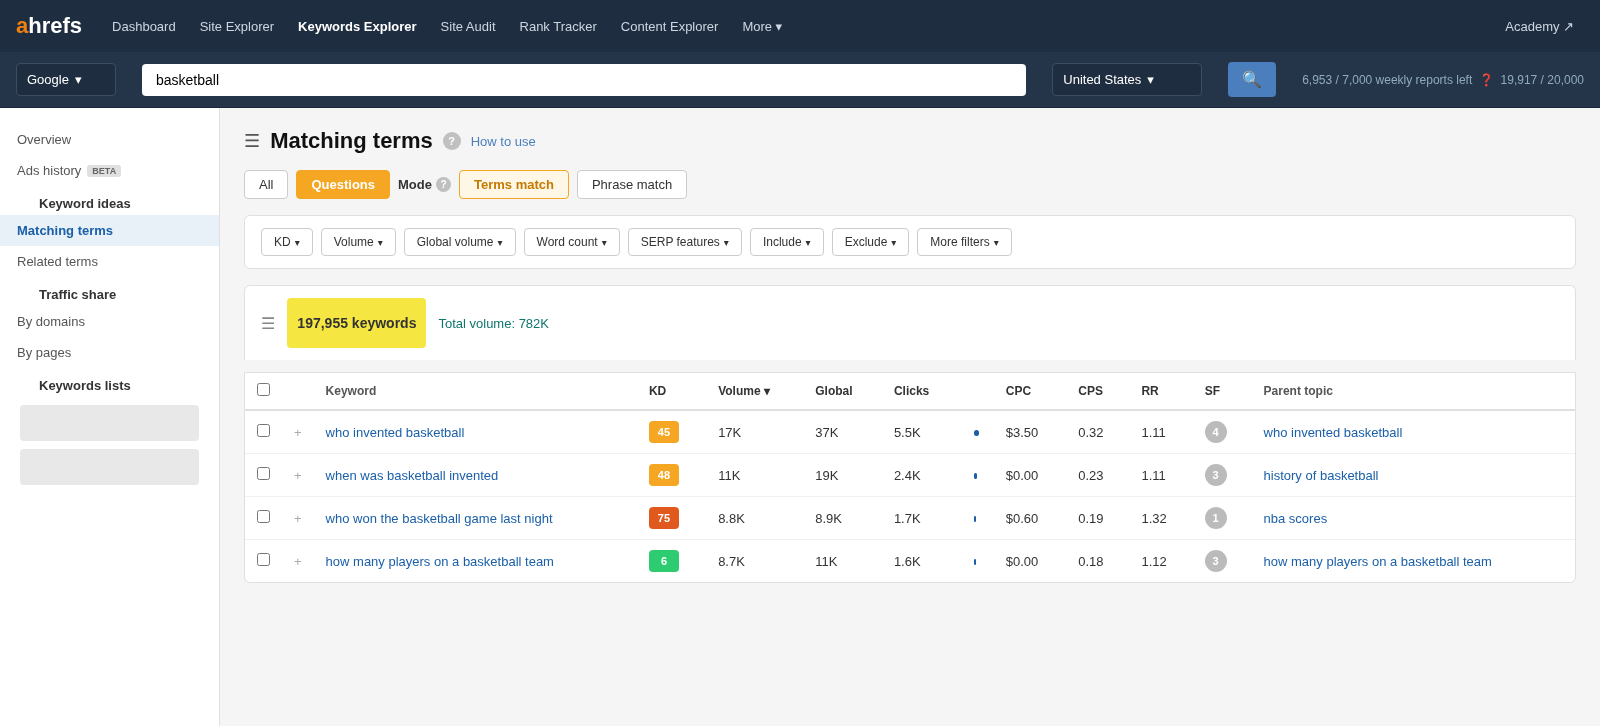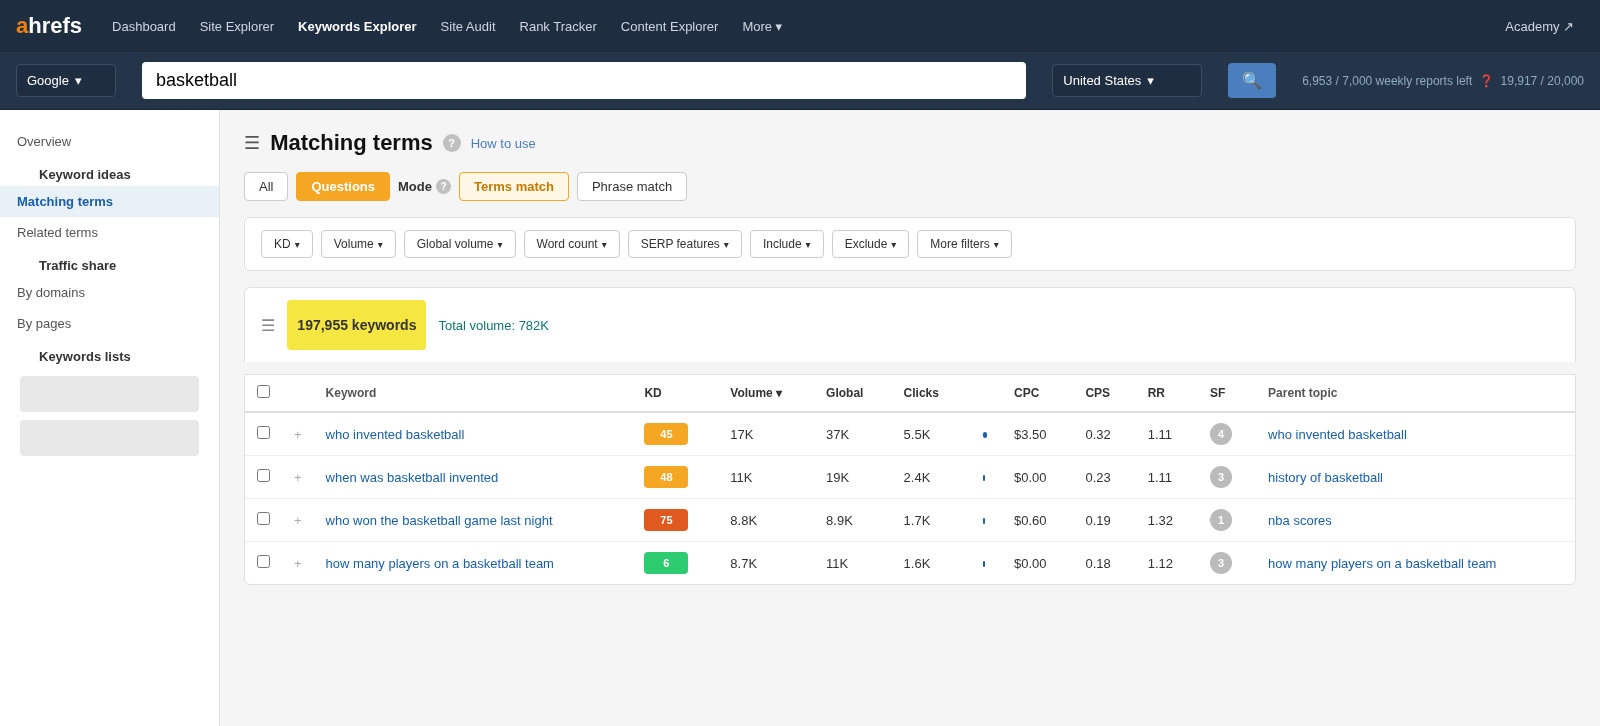--- a/index.html
+++ b/index.html
@@ -67,21 +67,21 @@
     .search-input-wrap {
       flex: 1;
       display: flex;
     }
     .search-input {
       width: 100%;
       background: #fff;
       border: none;
       border-radius: 4px;
       padding: 8px 14px;
-      font-size: 18px;
+      font-size: 14px;
       outline: none;
     }
     .country-select {
       background: #1e2d40;
       color: #fff;
       border: 1px solid #3a4d62;
       border-radius: 4px;
       padding: 8px 10px;
       font-size: 13px;
       cursor: pointer;
@@ -327,21 +327,21 @@
     }
     tr:last-child td { border-bottom: none; }
 
     .checkbox-cell { width: 30px; }
     .add-cell { width: 24px; color: #aaa; cursor: pointer; }
 
     .kw-link { color: #1a5fa8; text-decoration: none; }
 
     .kd-badge {
       display: inline-block;
-      width: 44px;
+      width: 30px;
       height: 22px;
       border-radius: 4px;
       color: #fff;
       font-size: 11px;
       font-weight: 700;
       text-align: center;
       line-height: 22px;
     }
     .kd-yellow { background: #f5a623; }
     .kd-orange { background: #e05a20; }
@@ -409,20 +409,23 @@
     <span>6,953 / 7,000 weekly reports left</span>
     &nbsp;❓&nbsp;
     <span>19,917 / 20,000</span>
   </div>
 </div>
 
 <div class="main-layout">
 
   <aside class="sidebar">
     <div class="sidebar-item">Overview</div>
+    <div class="sidebar-item">
+      Ads history <span class="badge-beta">BETA</span>
+    </div>
     <div class="sidebar-section-title">Keyword ideas</div>
     <div class="sidebar-item active">Matching terms</div>
     <div class="sidebar-item">Related terms</div>
     <div class="sidebar-section-title">Traffic share</div>
     <div class="sidebar-item">By domains</div>
     <div class="sidebar-item">By pages</div>
     <div class="sidebar-section-title">Keywords lists</div>
     <div class="sidebar-placeholder"></div>
     <div class="sidebar-placeholder" style="margin-top:8px;"></div>
   </aside>

